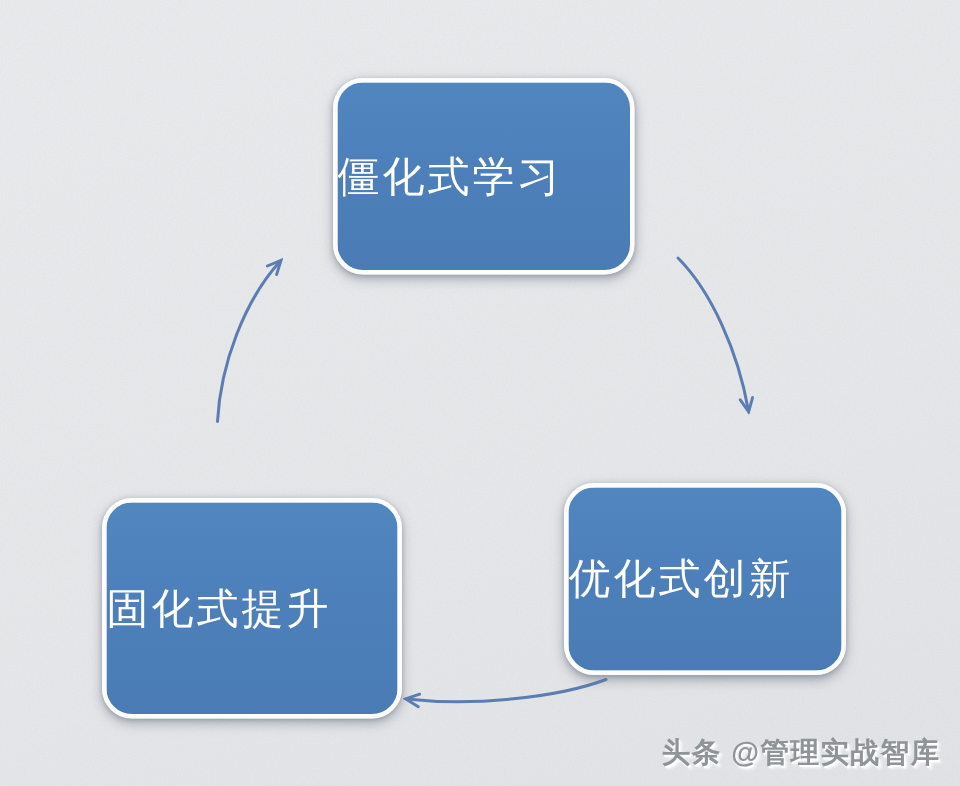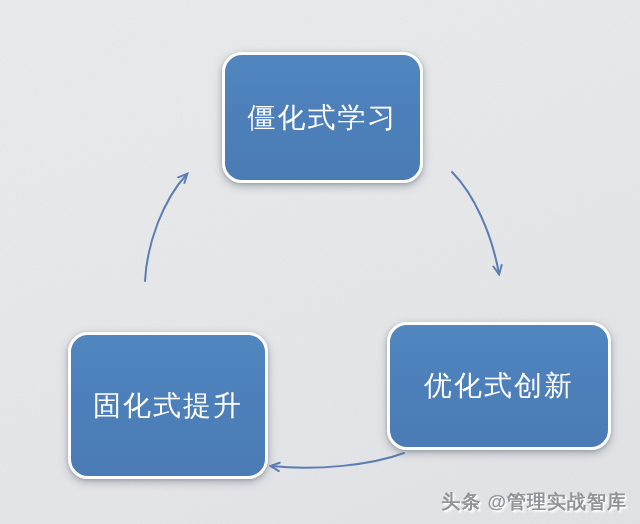--- a/index.html
+++ b/index.html
@@ -28,36 +28,35 @@
   .arrow-path {
     fill: none;
     stroke: #5b7db1;
     stroke-width: 2;
     stroke-linecap: round;
   }
   .node {
     position: absolute;
     display: flex;
     align-items: center;
-    justify-content: center;
     background: linear-gradient(180deg, #5186bf 0%, #4d80ba 45%, #4a7bb4 100%);
     border: 3px solid #fdfdfd;
     border-radius: 20px;
     box-shadow: 0 3px 8px rgba(110, 120, 135, 0.55), 0 1px 3px rgba(110, 120, 135, 0.35);
     box-sizing: border-box;
   }
   .node-label {
     color: #ffffff;
     font-size: 28px;
     letter-spacing: 2px;
     white-space: nowrap;
   }
   .node-top    { left: 222px; top: 52px;  width: 201px; height: 131px; }
   .node-left   { left: 68px;  top: 332px; width: 200px; height: 147px; }
-  .node-right  { left: 376px; top: 322px; width: 224px; height: 128px; margin-left: 11px; }
+  .node-right  { left: 376px; top: 322px; width: 188px; height: 128px; }
   .watermark {
     position: absolute;
     right: 13px;
     top: 489px;
     font-size: 19px;
     font-weight: bold;
     letter-spacing: 1px;
     color: #8f9498;
     text-shadow: 1px 1px 0 #ffffff, 2px 2px 2px rgba(255,255,255,0.9);
     white-space: nowrap;

